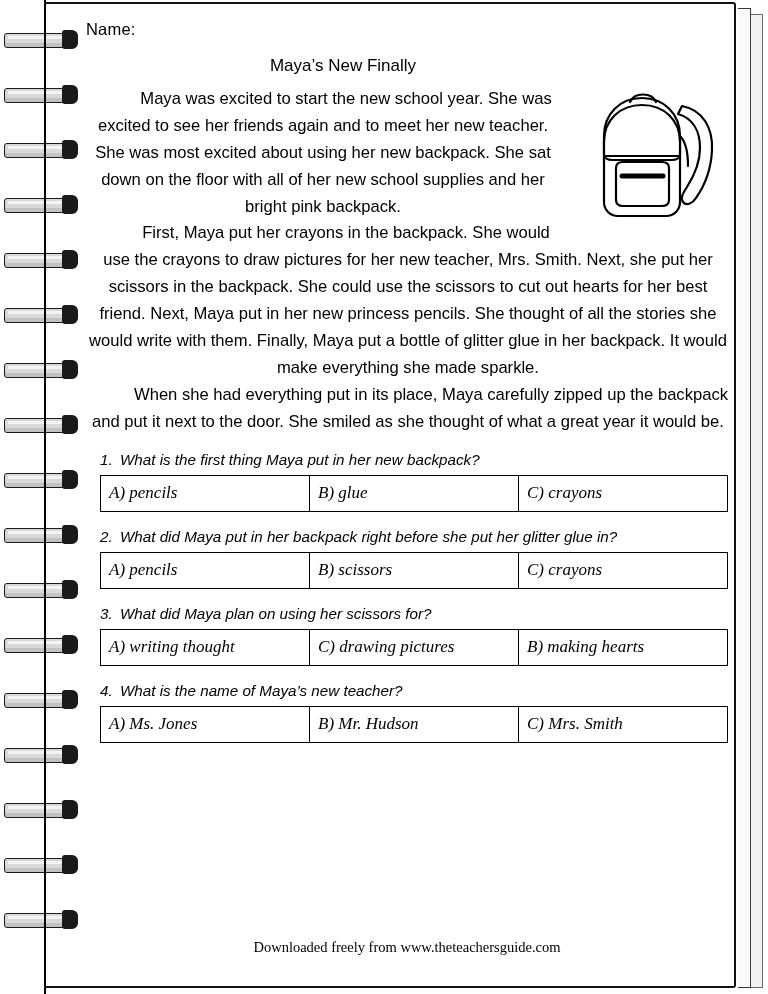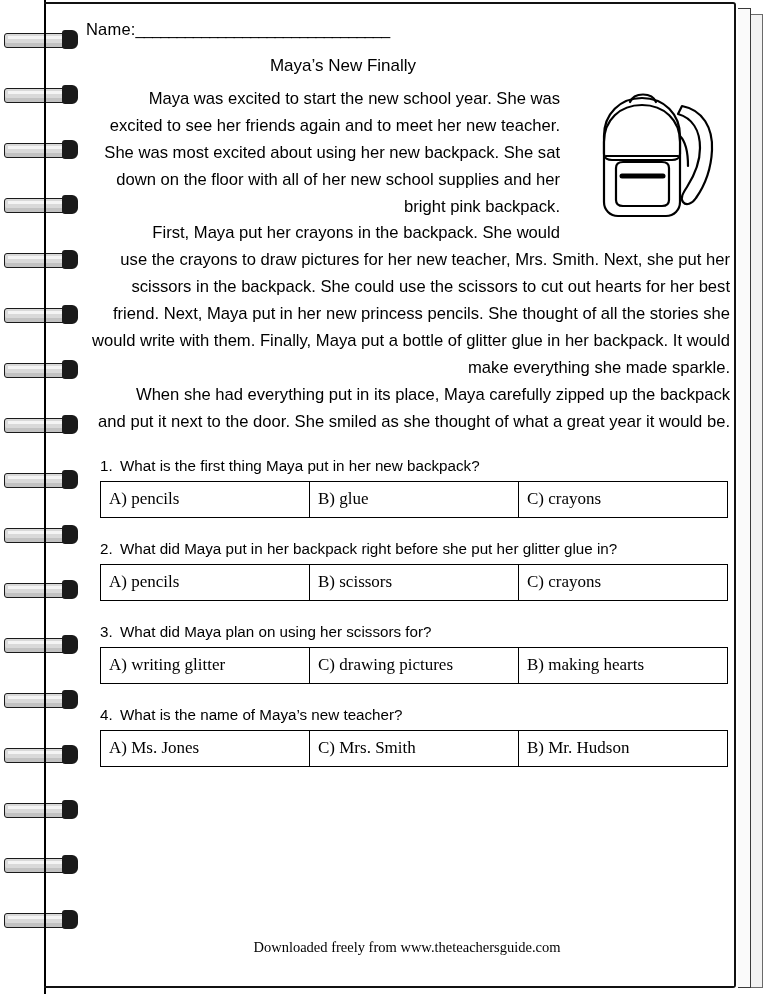--- a/index.html
+++ b/index.html
@@ -121,39 +121,39 @@
     font-size: 17px;
     margin: 16px 0 0 0;
     padding-right: 130px;
   }
 
   .passage {
     position: relative;
     font-size: 16.6px;
     line-height: 1.62;
     margin-top: 10px;
-    text-align: right;
+    text-align: center;
   }
   .passage p {
     margin: 0 0 0 0;
     text-indent: 46px;
   }
   .passage p.p1, .passage p.p2 { text-indent: 46px; }
 
   
   .img-float {
     float: right;
     width: 160px;
     height: 148px;
     margin: -6px 0 2px 10px;
     shape-outside: margin-box;
   }
 
   
-  .question-block { margin-top: 22px; }
+  .question-block { margin-top: 16px; font-style: italic; }
   .q-text {
     font-size: 15.2px;
     margin-bottom: 7px;
     padding-left: 14px;
   }
   .q-num { display: inline-block; width: 20px; }
   .choices {
     display: flex;
     width: 628px;
     margin-left: 14px;
@@ -259,21 +259,20 @@
 
   <div class="page-left-edge"></div>
   <div class="sheet-edge3"></div>
   <div class="sheet-edge2"></div>
   <div class="sheet-border"></div>
 
   <div id="content">
 
     <div class="name-line">
       <span class="name-label">Name:</span>
-      <span class="name-blank">_______________________________</span>
     </div>
 
     <div class="worksheet-title">Maya’s New Finally</div>
 
     <div class="passage">
 
       <div class="img-float">
         <svg viewBox="0 0 160 150" width="160" height="150" xmlns="http://www.w3.org/2000/svg">
           <g fill="none" stroke="#000" stroke-width="2.2" stroke-linejoin="round" stroke-linecap="round">
 
@@ -321,33 +320,33 @@
         <div class="choice">B) scissors</div>
         <div class="choice">C) crayons</div>
       </div>
     </div>
 
     <div class="question-block">
       <div class="q-text">
         <span class="q-num">3.</span><span>What did Maya plan on using her scissors for?</span>
       </div>
       <div class="choices">
-        <div class="choice">A) writing glitter</div>
+        <div class="choice">A) writing thought</div>
         <div class="choice">C) drawing pictures</div>
         <div class="choice">B) making hearts</div>
       </div>
     </div>
 
     <div class="question-block">
       <div class="q-text">
         <span class="q-num">4.</span><span>What is the name of Maya’s new teacher?</span>
       </div>
       <div class="choices">
         <div class="choice">A) Ms. Jones</div>
+        <div class="choice">B) Mr. Hudson</div>
         <div class="choice">C) Mrs. Smith</div>
-        <div class="choice">B) Mr. Hudson</div>
       </div>
     </div>
 
     <div class="footer">Downloaded freely from www.theteachersguide.com</div>
 
   </div>
 </div>
 
 </body></html>

